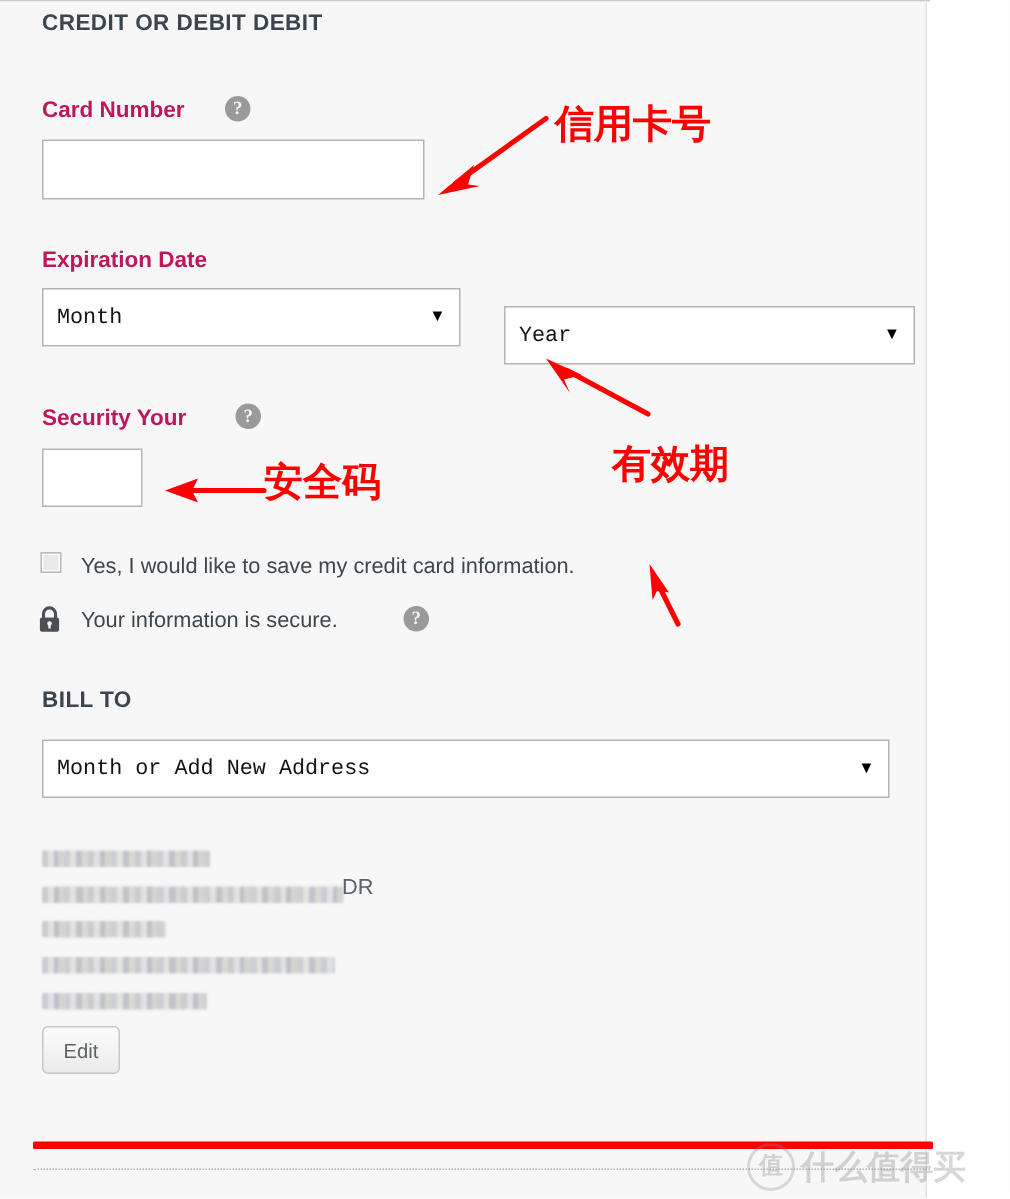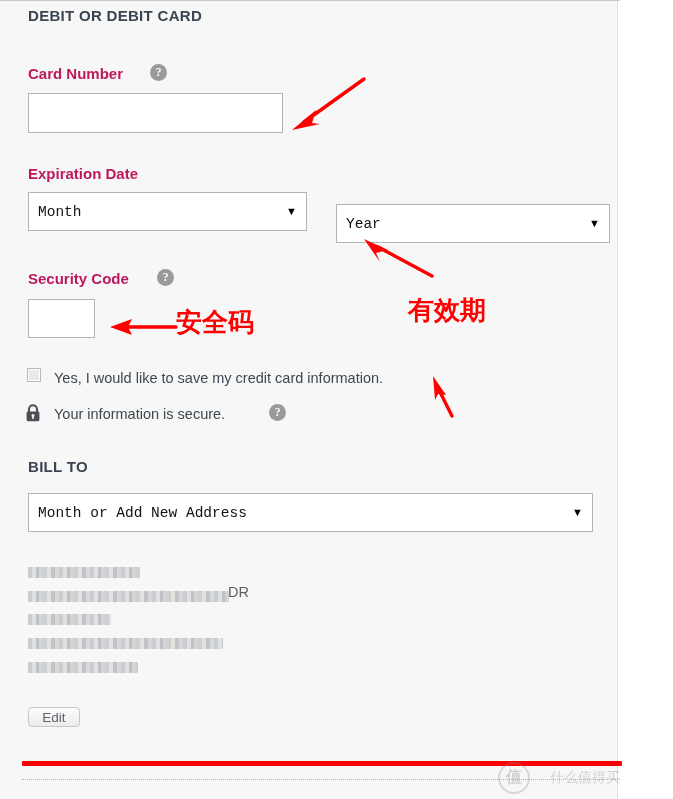--- a/index.html
+++ b/index.html
@@ -204,55 +204,55 @@
     border-radius: 50%;
     border: 2px solid #8d8d8d;
     color: #7c7c7c;
     font-size: 16px;
     font-weight: bold;
     text-align: center;
     line-height: 26px;
     font-family: "DejaVu Sans", sans-serif;
   }
   #watermark .wm-text {
-    margin-left: 20px;
+    margin-left: 4px;
     color: #7c7c7c;
-    font-size: 14px;
-    font-weight: normal;
+    font-size: 22px;
+    font-weight: bold;
     font-family: "DejaVu Sans", sans-serif;
     white-space: nowrap;
   }
 </style>
 </head>
 <body>
 
 <div id="page">
 
   <div id="top-rule"></div>
   <div id="panel"></div>
 
-  <div class="section-head" style="left:28px; top:7px;">DEBIT OR DEBIT CARD</div>
+  <div class="section-head" style="left:28px; top:7px;">CREDIT OR DEBIT DEBIT</div>
 
   <div class="field-label" style="left:28px; top:65px;">Card Number</div>
   <div class="help-icon" style="left:150px; top:64px;">?</div>
   <input class="text-input" style="left: 28px; top: 93px; width: 255px; height: 40px;" type="text" value="">
 
   <div class="field-label" style="left:28px; top:165px;">Expiration Date</div>
 
   <div class="select-box" style="left:28px; top:192px; width:279px; height:39px;">
     <span class="sel-text">Month</span>
     <span class="caret">▼</span>
   </div>
 
   <div class="select-box" style="left:308px; top:204px; width:274px; height:39px;margin-left:28px;">
     <span class="sel-text">Year</span>
     <span class="caret">▼</span>
   </div>
 
-  <div class="field-label" style="left:28px; top:270px;">Security Code</div>
+  <div class="field-label" style="left:28px; top:270px;">Security Your</div>
   <div class="help-icon" style="left:157px; top:269px;">?</div>
   <input class="text-input" style="left: 28px; top: 299px; width: 67px; height: 39px;" type="text" value="">
 
   <div class="checkbox" style="left:27px; top:368px;"></div>
   <div class="body-text" style="left:54px; top:370px;">Yes, I would like to save my credit card information.</div>
 
   <svg class="lock-icon" style="left:25px; top:404px;" viewBox="0 0 16 18">
     <path d="M4 8 V5.2 A4 4 0 0 1 12 5.2 V8" fill="none" stroke="#4a4f55" stroke-width="2.1"></path>
     <rect x="1.6" y="7.6" width="12.8" height="9.6" rx="1.4" fill="#4a4f55"></rect>
     <circle cx="8" cy="11.6" r="1.5" fill="#f7f7f7"></circle>
@@ -270,30 +270,31 @@
 
   <div>
     <div class="addr-line" style="left:28px; top:567px; width:112px;"></div>
     <div class="addr-line" style="left:28px; top:591px; width:201px;"></div>
     <div class="addr-tail" style="left:228px; top:584px;">DR</div>
     <div class="addr-line" style="left:28px; top:614px; width:83px;"></div>
     <div class="addr-line" style="left:28px; top:638px; width:195px;"></div>
     <div class="addr-line" style="left:28px; top:662px; width:110px;"></div>
   </div>
 
-  <button class="edit-btn" style="left:28px; top:684px; width:52px; height:20px;margin-top:23px;">Edit</button>
+  <button class="edit-btn" style="left:28px; top:684px; width:52px; height:32px;">Edit</button>
 
 
   <div id="red-underline"></div>
   <div id="dotted-rule"></div>
 
   <svg class="arrow-svg" style="left:286px; top:74px; width:84px; height:60px;" viewBox="0 0 84 60">
     <line x1="78" y1="5" x2="18" y2="48" stroke="#fe0000" stroke-width="3.4" stroke-linecap="round"></line>
     <polygon points="6,56 30,36 26,49 34,50" fill="#fe0000"></polygon>
   </svg>
+  <div class="cn-note" style="left:370px; top:70px;">信用卡号</div>
 
   <svg class="arrow-svg" style="left:356px; top:236px; width:84px; height:46px;" viewBox="0 0 84 46">
     <line x1="76" y1="40" x2="22" y2="11" stroke="#fe0000" stroke-width="3.4" stroke-linecap="round"></line>
     <polygon points="8,3 32,14 20,17 24,26" fill="#fe0000"></polygon>
   </svg>
   <div class="cn-note" style="left:408px; top:253px;margin-top:44px;">有效期</div>
 
   <svg class="arrow-svg" style="left:104px; top:316px; width:76px; height:24px;" viewBox="0 0 76 24">
     <line x1="72" y1="11" x2="22" y2="11" stroke="#fe0000" stroke-width="3.4" stroke-linecap="round"></line>
     <polygon points="6,11 28,3 24,11 28,19" fill="#fe0000"></polygon>

